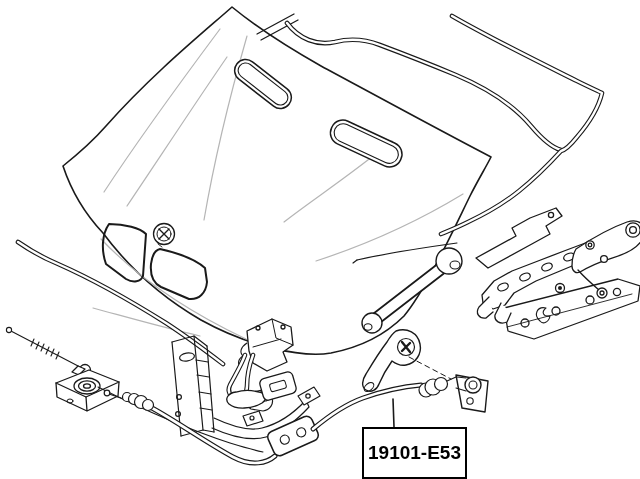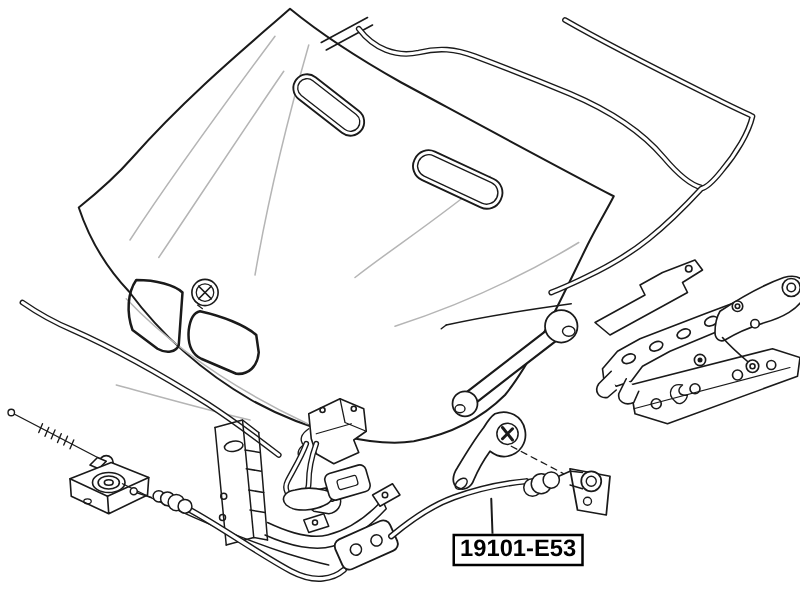--- a/index.html
+++ b/index.html
@@ -9,21 +9,21 @@
     background:#fff;
     overflow:hidden;
     font-family:"Liberation Sans", sans-serif;
   }
   .stage svg{position:absolute;left:0;top:0;}
   .part-label{
     position:absolute;
     left:362px;top:427px;
     background:#fff;
     border:2.5px solid #000;
-    padding:0 4px;
+    padding:13px 4px;
     font-size:19px;
     font-weight:bold;
     line-height:22px;
     color:#000;
     letter-spacing:0px;
     white-space:nowrap;
   }
 </style>
 </head>
 <body>

